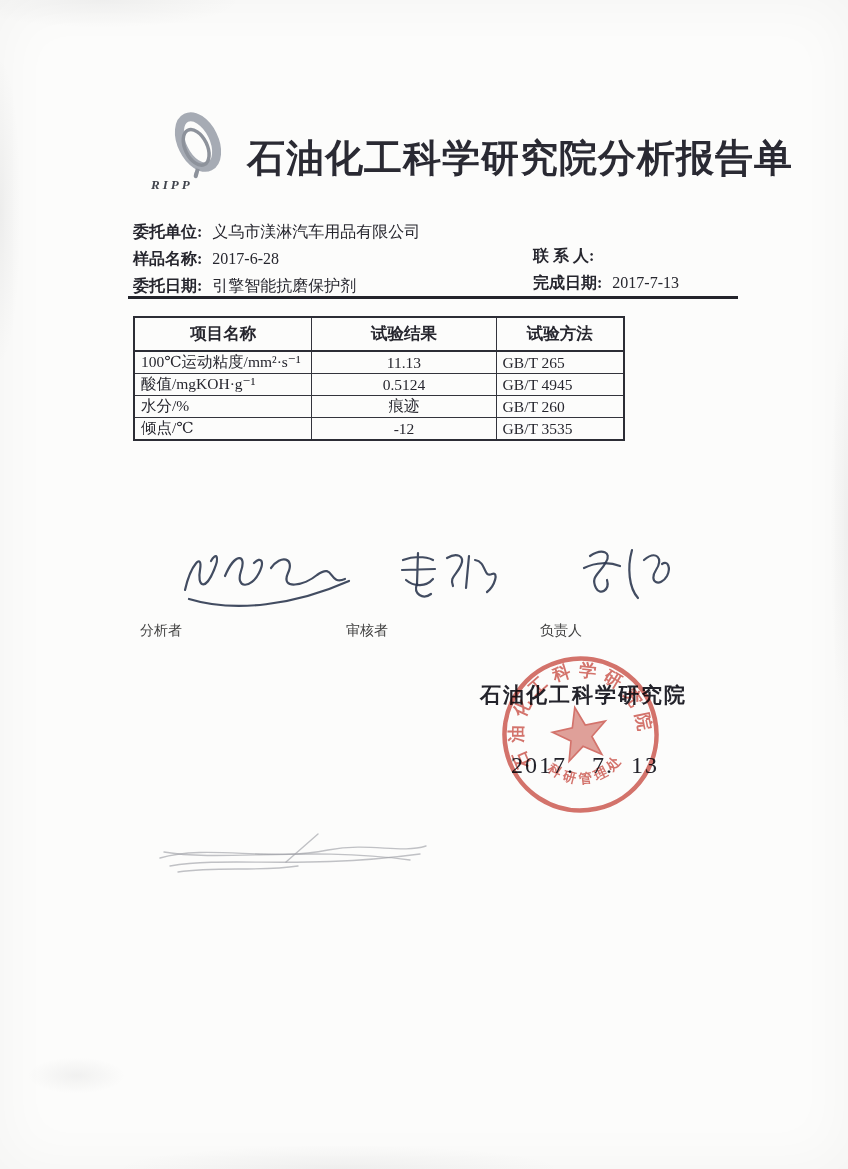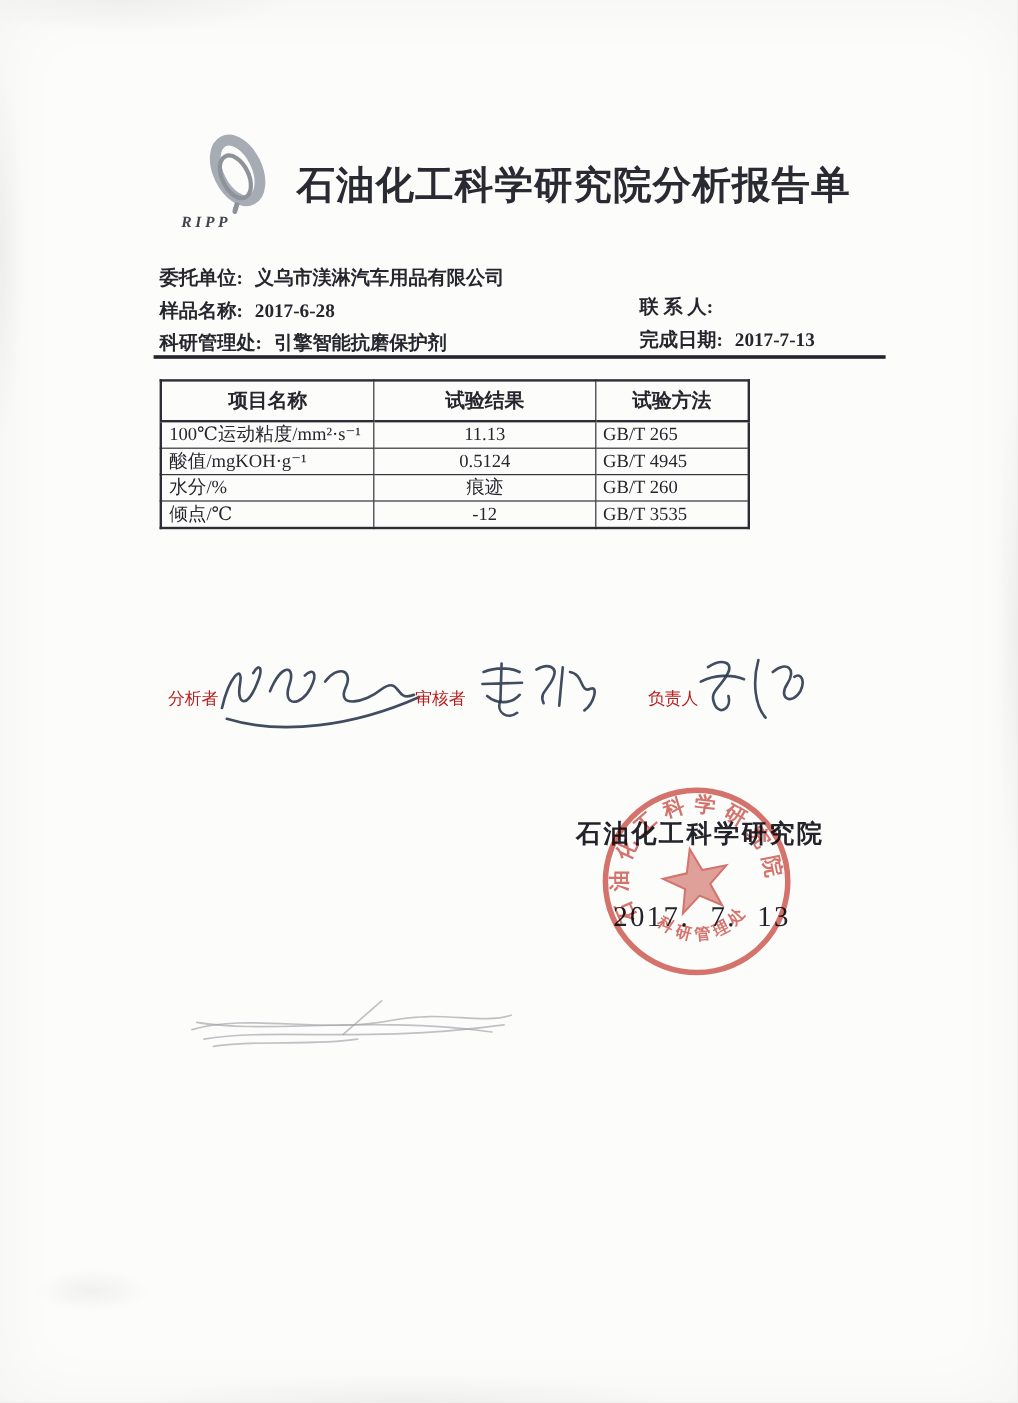--- a/index.html
+++ b/index.html
@@ -23,27 +23,27 @@
       radial-gradient(ellipse 30px 220px at 0% 18%, rgba(60,60,65,0.06), transparent 70%),
       radial-gradient(ellipse 200px 40px at 12% 0%, rgba(60,60,65,0.05), transparent 70%),
       radial-gradient(ellipse 26px 300px at 100% 45%, rgba(60,60,65,0.05), transparent 70%),
       radial-gradient(ellipse 320px 34px at 40% 100%, rgba(60,60,65,0.05), transparent 70%),
       radial-gradient(ellipse 70px 26px at 9% 92%, rgba(60,60,65,0.06), transparent 70%);
   }
   
   .logo{position:absolute;left:143px;top:108px;}
   .doc-title{
     position:absolute;left:247px;top:133px;
-    font-size:32px;font-weight:700;letter-spacing:1px;white-space:nowrap;
+    font-size:38px;font-weight:700;letter-spacing:1px;white-space:nowrap;
     color:#2a2a33;
   }
   
   .info-row{position:absolute;white-space:nowrap;font-size:16px;}
   .info-label{font-weight:700;}
-  .info-value{margin-left:10px;font-weight:700;}
+  .info-value{margin-left:10px;font-weight:400;}
   .r1{top:222px;} .r2{top:249px;} .r3{top:276px;}
   .colL{left:133px;} .colR{left:533px;margin-top:24px;}
   .rule{position:absolute;left:128px;top:296px;width:610px;height:3px;background:#23242b;}
   
   table.results{
     position:absolute;left:133px;top:316px;width:492px;
     border-collapse:collapse;table-layout:fixed;
     font-size:15.5px;color:#26262e;
   }
   table.results col.c1{width:36.3%;} table.results col.c2{width:37.6%;} table.results col.c3{width:26.1%;}
@@ -55,21 +55,21 @@
   table.results td{height:22px;padding:0 6px;}
   td.item{text-align:left;}
   td.result{text-align:center;}
   td.method{text-align:left;padding-left:12px;}
   
   .notes{position:absolute;left:133px;top:463px;font-size:16px;line-height:25.5px;}
   .note-line{white-space:nowrap;}
   .note-label{font-weight:700;margin-right:8px;}
   .note-indent{margin-left:70px;}
   
-  .sig-label{position:absolute;font-size:14px;color:#b91c1c;white-space:nowrap;}
+  .sig-label{position:absolute;font-size:14px;color:#404040;white-space:nowrap;margin-top:48px;}
   .sig-svg{position:absolute;}
   .sig-svg path{fill:none;stroke:var(--ink);stroke-width:2.2;stroke-linecap:round;opacity:.9;}
   
   .institute-name{
     position:absolute;left:480px;top:681px;
     font-size:21px;font-weight:700;letter-spacing:2px;white-space:nowrap;color:#23232b;
   }
   .stamp-date{
     position:absolute;left:511px;top:752px;
     font-size:24px;letter-spacing:2px;word-spacing:9px;white-space:nowrap;color:#23232b;
@@ -100,21 +100,21 @@
   </svg>
   <div class="doc-title">石油化工科学研究院分析报告单</div>
 
   <div class="info-row colL r1">
     <span class="info-label">委托单位:</span><span class="info-value">义乌市渼淋汽车用品有限公司</span>
   </div>
   <div class="info-row colL r2">
     <span class="info-label">样品名称:</span><span class="info-value">2017-6-28</span>
   </div>
   <div class="info-row colL r3">
-    <span class="info-label">科研管理处:</span><span class="info-value">引擎智能抗磨保护剂</span>
+    <span class="info-label">委托日期:</span><span class="info-value">引擎智能抗磨保护剂</span>
   </div>
   <div class="info-row colR r1">
     <span class="info-label">联 系 人:</span><span class="info-value"></span>
   </div>
   <div class="info-row colR r2">
     <span class="info-label">完成日期:</span><span class="info-value">2017-7-13</span>
   </div>
   <div class="rule"></div>
 
   <table class="results">

